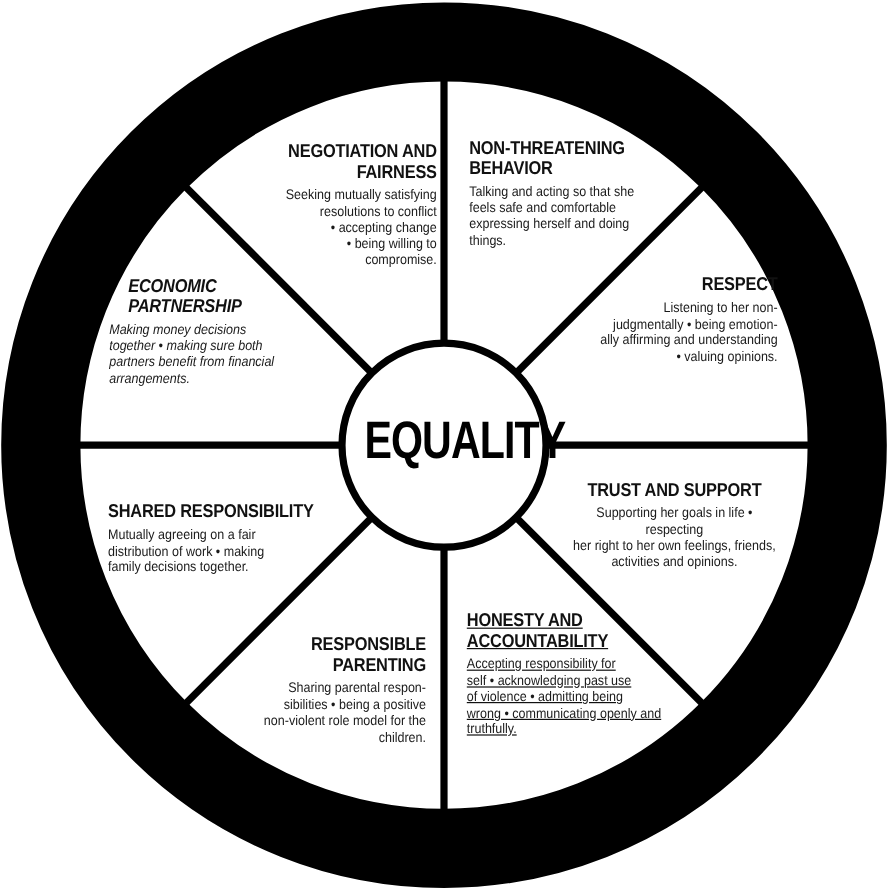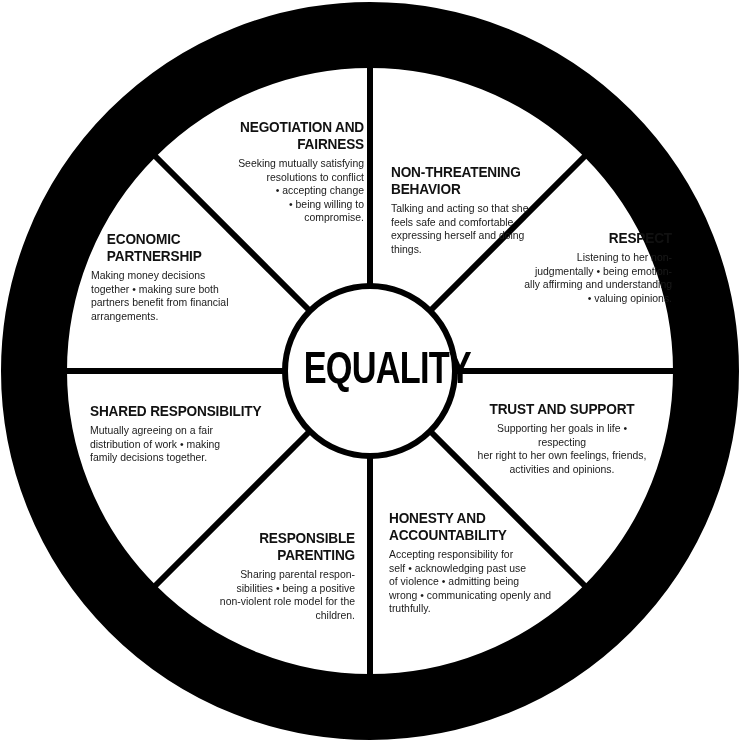--- a/index.html
+++ b/index.html
@@ -110,70 +110,70 @@
 <div class="segment align-right" style="left:196px; top:118px; width:168px;">
   <div class="seg-title">NEGOTIATION AND
 FAIRNESS</div>
   <div class="seg-desc">Seeking mutually satisfying
 resolutions to conflict
 • accepting change
 • being willing to
 compromise.</div>
 </div>
 
-<div class="segment align-left" style="left:391px; top:115px; width:190px;margin-top:48px;">
+<div class="segment align-left" style="left:391px; top:115px; width:190px;">
   <div class="seg-title">NON-THREATENING
 BEHAVIOR</div>
   <div class="seg-desc">Talking and acting so that she
 feels safe and comfortable
 expressing herself and doing
 things.</div>
 </div>
 
-<div class="segment align-right" style="left:494px; top:229px; width:178px;">
+<div class="segment align-right" style="left:470px; top:229px; width:178px;">
   <div class="seg-title">RESPECT</div>
   <div class="seg-desc">Listening to her non-
 judgmentally • being emotion-
 ally affirming and understanding
 • valuing opinions.</div>
 </div>
 
 <div class="segment align-center" style="left:462px; top:400px; width:200px;">
   <div class="seg-title">TRUST AND SUPPORT</div>
   <div class="seg-desc">Supporting her goals in life • respecting
 her right to her own feelings, friends,
 activities and opinions.</div>
 </div>
 
-<div class="segment align-left" style="left:389px; top:509px; width:200px;">
+<div class="segment align-left" style="left:389px; top:509px; width:200px;text-decoration:underline;">
   <div class="seg-title">HONESTY AND
 ACCOUNTABILITY</div>
   <div class="seg-desc">Accepting responsibility for
 self • acknowledging past use
 of violence • admitting being
 wrong • communicating openly and
 truthfully.</div>
 </div>
 
 <div class="segment align-right" style="left:165px; top:529px; width:190px;">
   <div class="seg-title">RESPONSIBLE
 PARENTING</div>
   <div class="seg-desc">Sharing parental respon-
 sibilities • being a positive
 non-violent role model for the
 children.</div>
 </div>
 
-<div class="segment align-left" style="left:90px; top:402px; width:200px;">
+<div class="segment align-left" style="left:90px; top:418px; width:200px;">
   <div class="seg-title">SHARED RESPONSIBILITY</div>
   <div class="seg-desc">Mutually agreeing on a fair
 distribution of work • making
 family decisions together.</div>
 </div>
 
-<div class="segment align-left" style="left:91px; top:230px; width:180px;">
+<div class="segment align-left" style="left:91px; top:230px; width:180px;font-style:italic;">
   <div class="seg-title" style="padding-left:18px;">ECONOMIC
 PARTNERSHIP</div>
   <div class="seg-desc">Making money decisions
 together • making sure both
 partners benefit from financial
 arrangements.</div>
 </div>
 
 </body></html>

